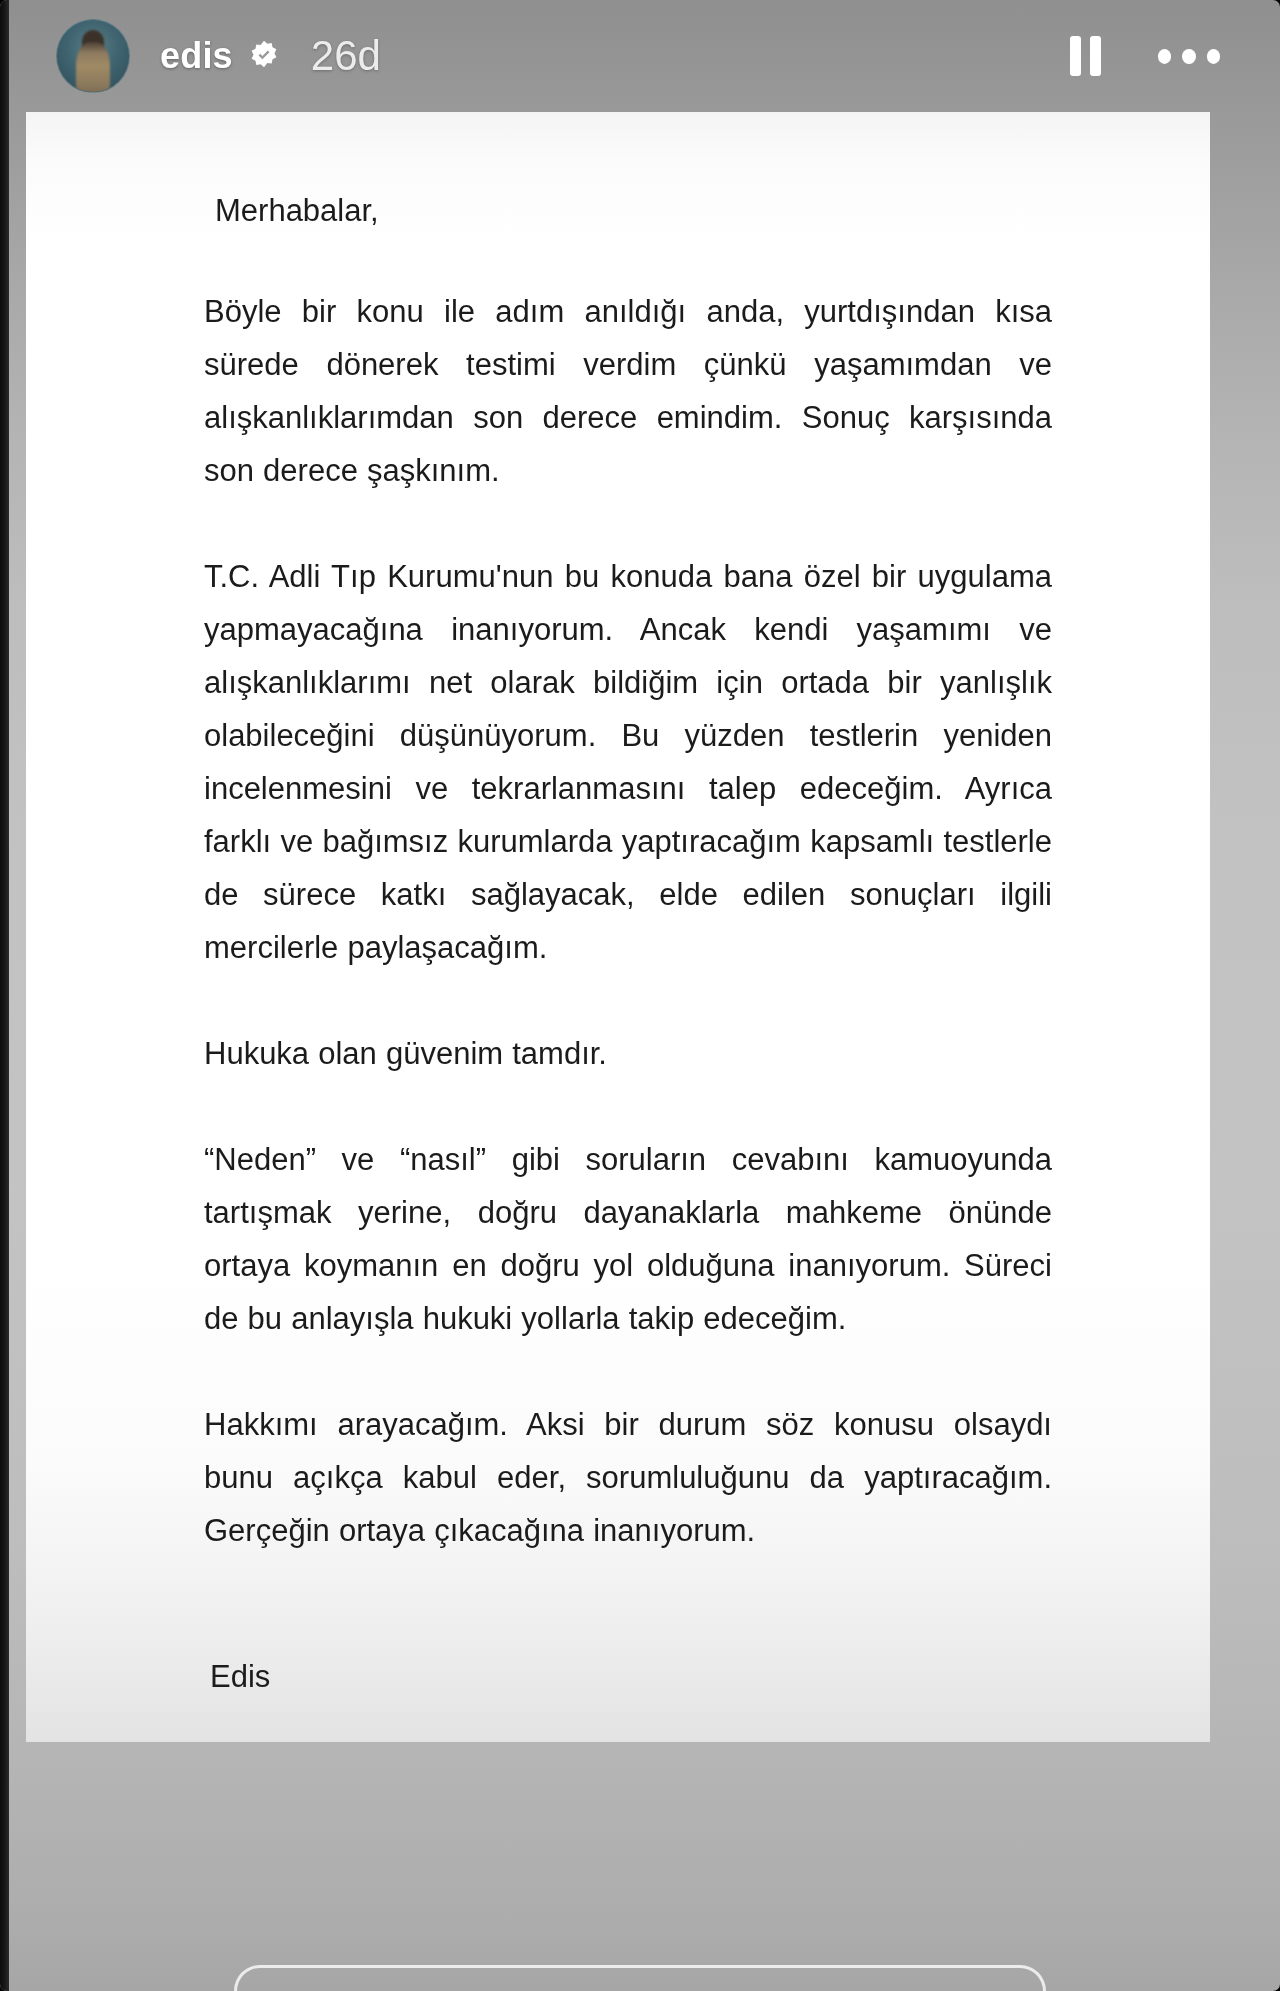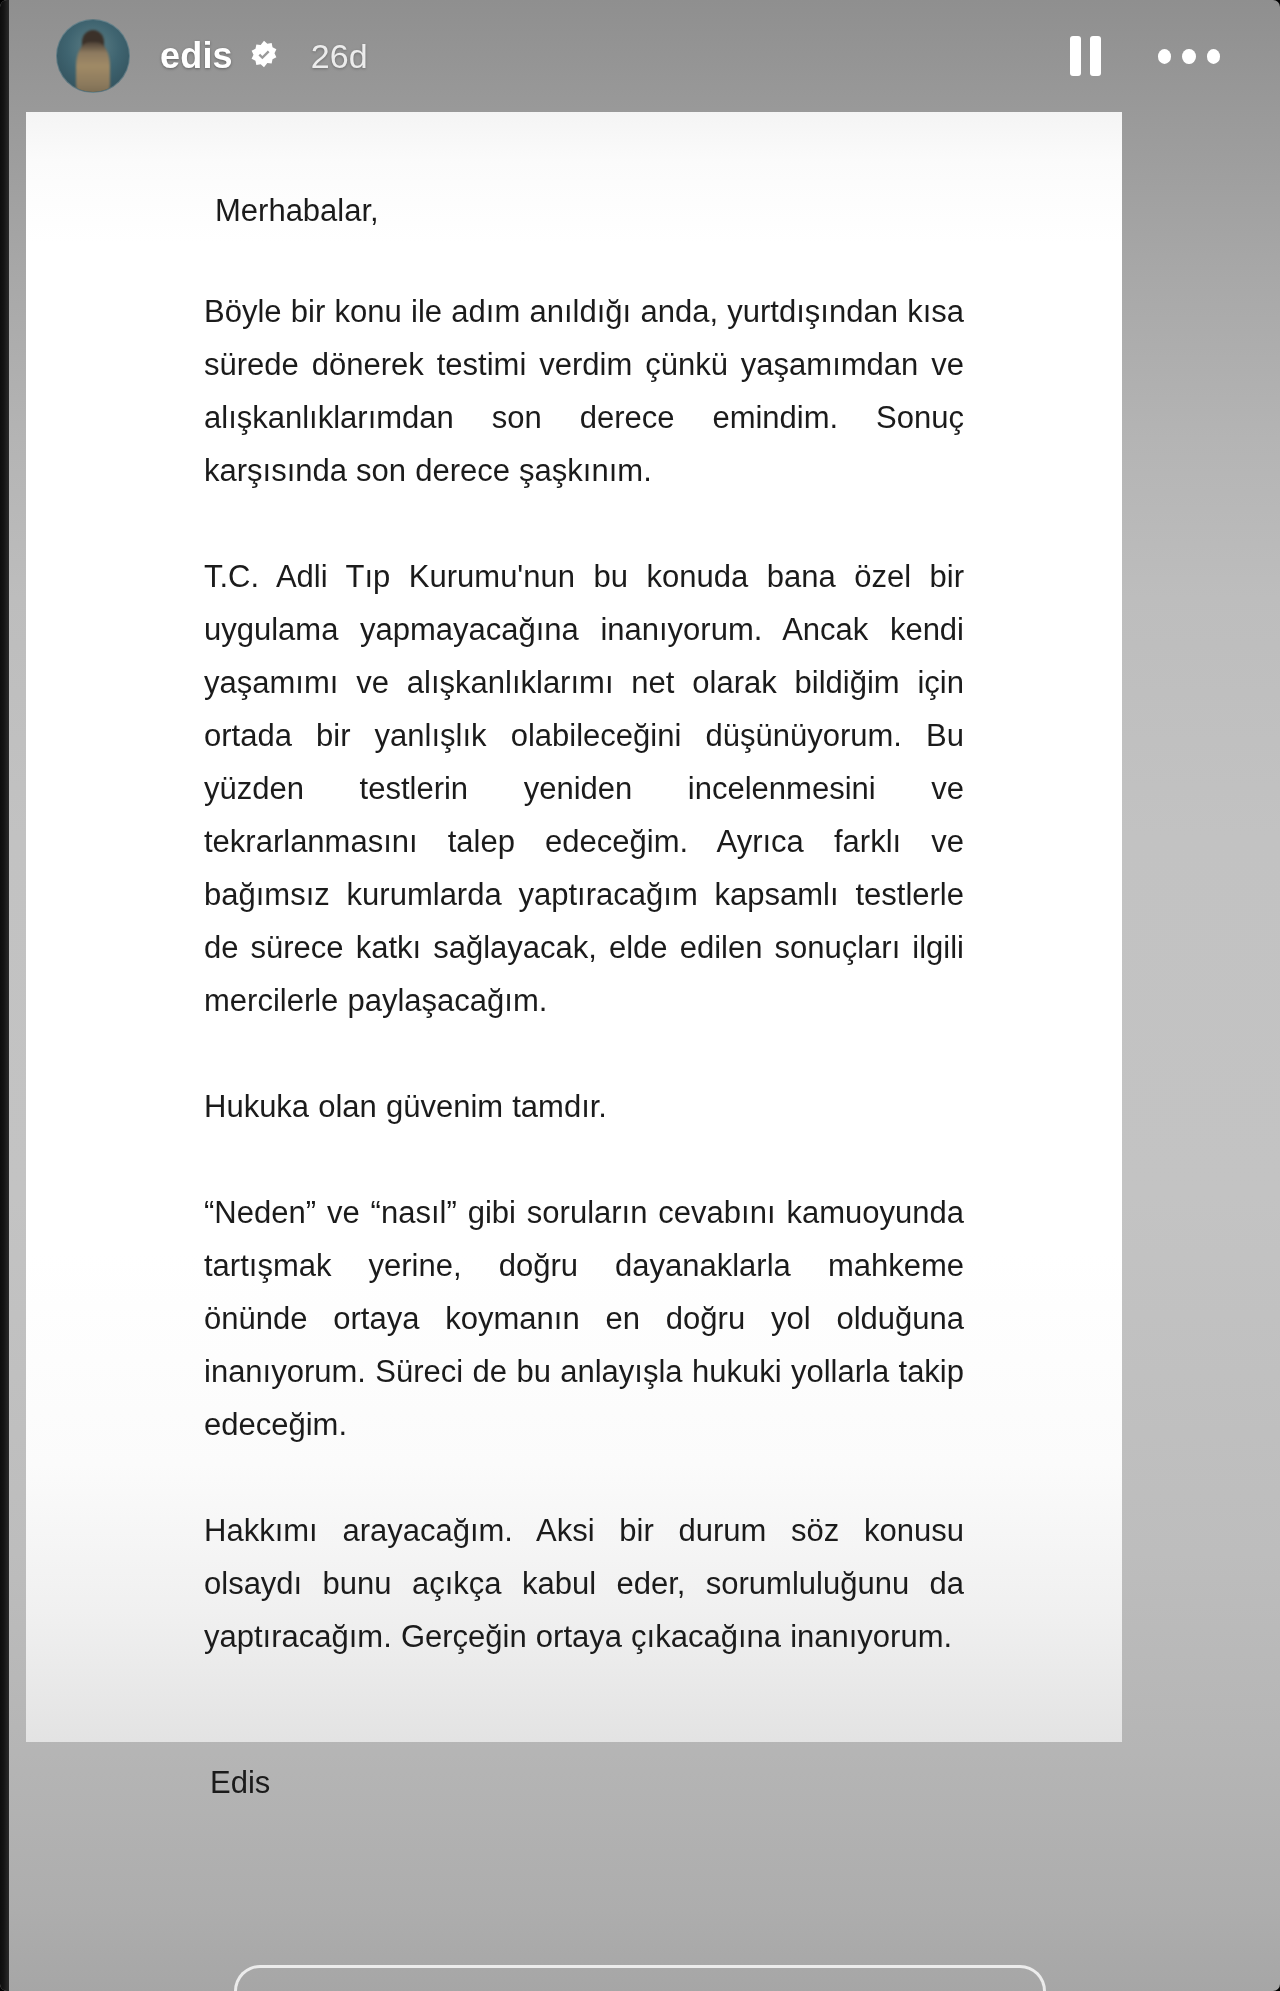--- a/index.html
+++ b/index.html
@@ -59,21 +59,21 @@
     text-shadow:0 1px 3px rgba(0,0,0,.35);
   }
   .verified {
     margin-left:14px; width:34px; height:34px;
     display:inline-flex; align-items:center; justify-content:center;
     flex:0 0 auto;
   }
   .verified svg { width:34px; height:34px; display:block; }
   .timestamp {
     margin-left:30px;
-    font-size:34px; font-weight:400; color:rgba(255,255,255,.86);
+    font-size:42px; font-weight:400; color:rgba(255,255,255,.86);
     text-shadow:0 1px 3px rgba(0,0,0,.28);
   }
 
   .header-spacer { flex:1 1 auto; }
 
   .pause-btn {
     width:46px; height:46px; margin-right:50px;
     display:flex; align-items:center; justify-content:center; gap:9px;
     flex:0 0 auto;
   }
@@ -88,21 +88,21 @@
   }
   .more-btn i {
     display:block; width:15px; height:15px; border-radius:50%;
     background:#fff;
   }
 
   
   .card {
     position:absolute;
     left:26px; top:112px;
-    width:1096px; height:1630px;
+    width:1184px; height:1630px;
     background:linear-gradient(180deg,#f4f4f4 0%, #fbfbfb 3%, #ffffff 8%, #ffffff 70%, #fbfbfb 83%, #f0f0f0 92%, #e3e3e3 100%);
     padding:72px 158px 0 178px;
     z-index:2;
   }
 
   .para {
     color:#1b1b1b;
     font-size:31px;
     line-height:53px;
     text-align:justify;

